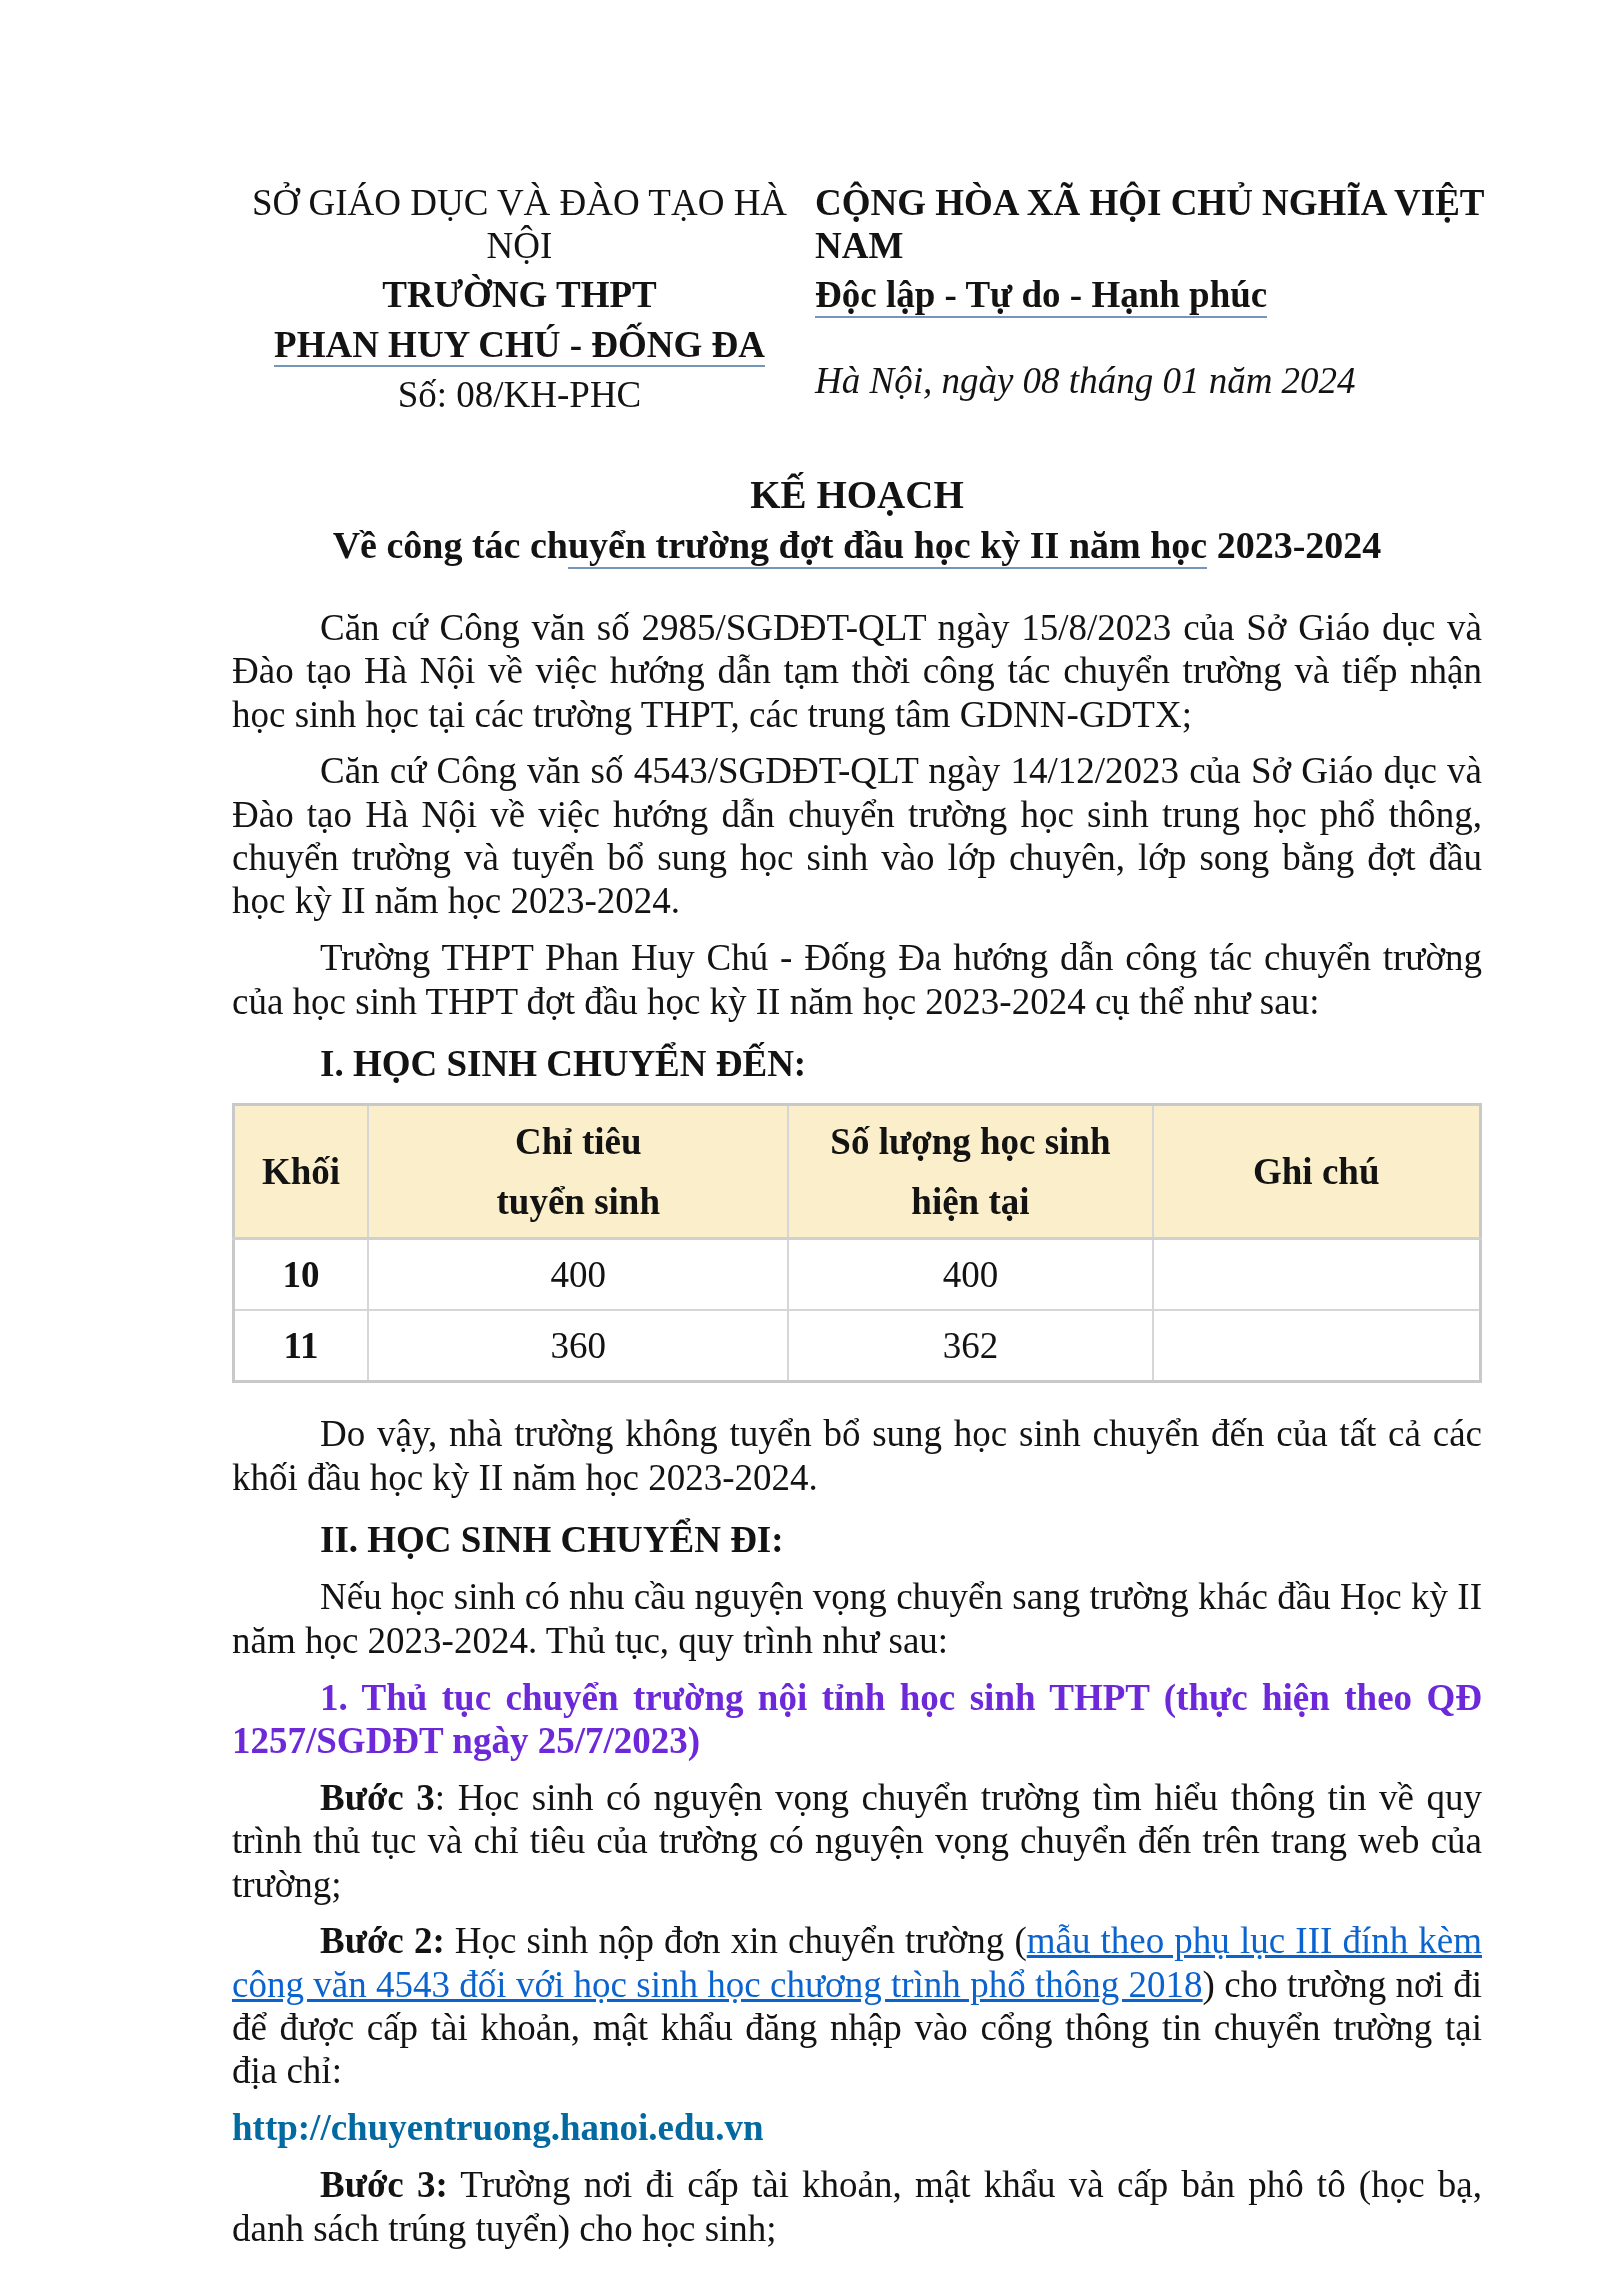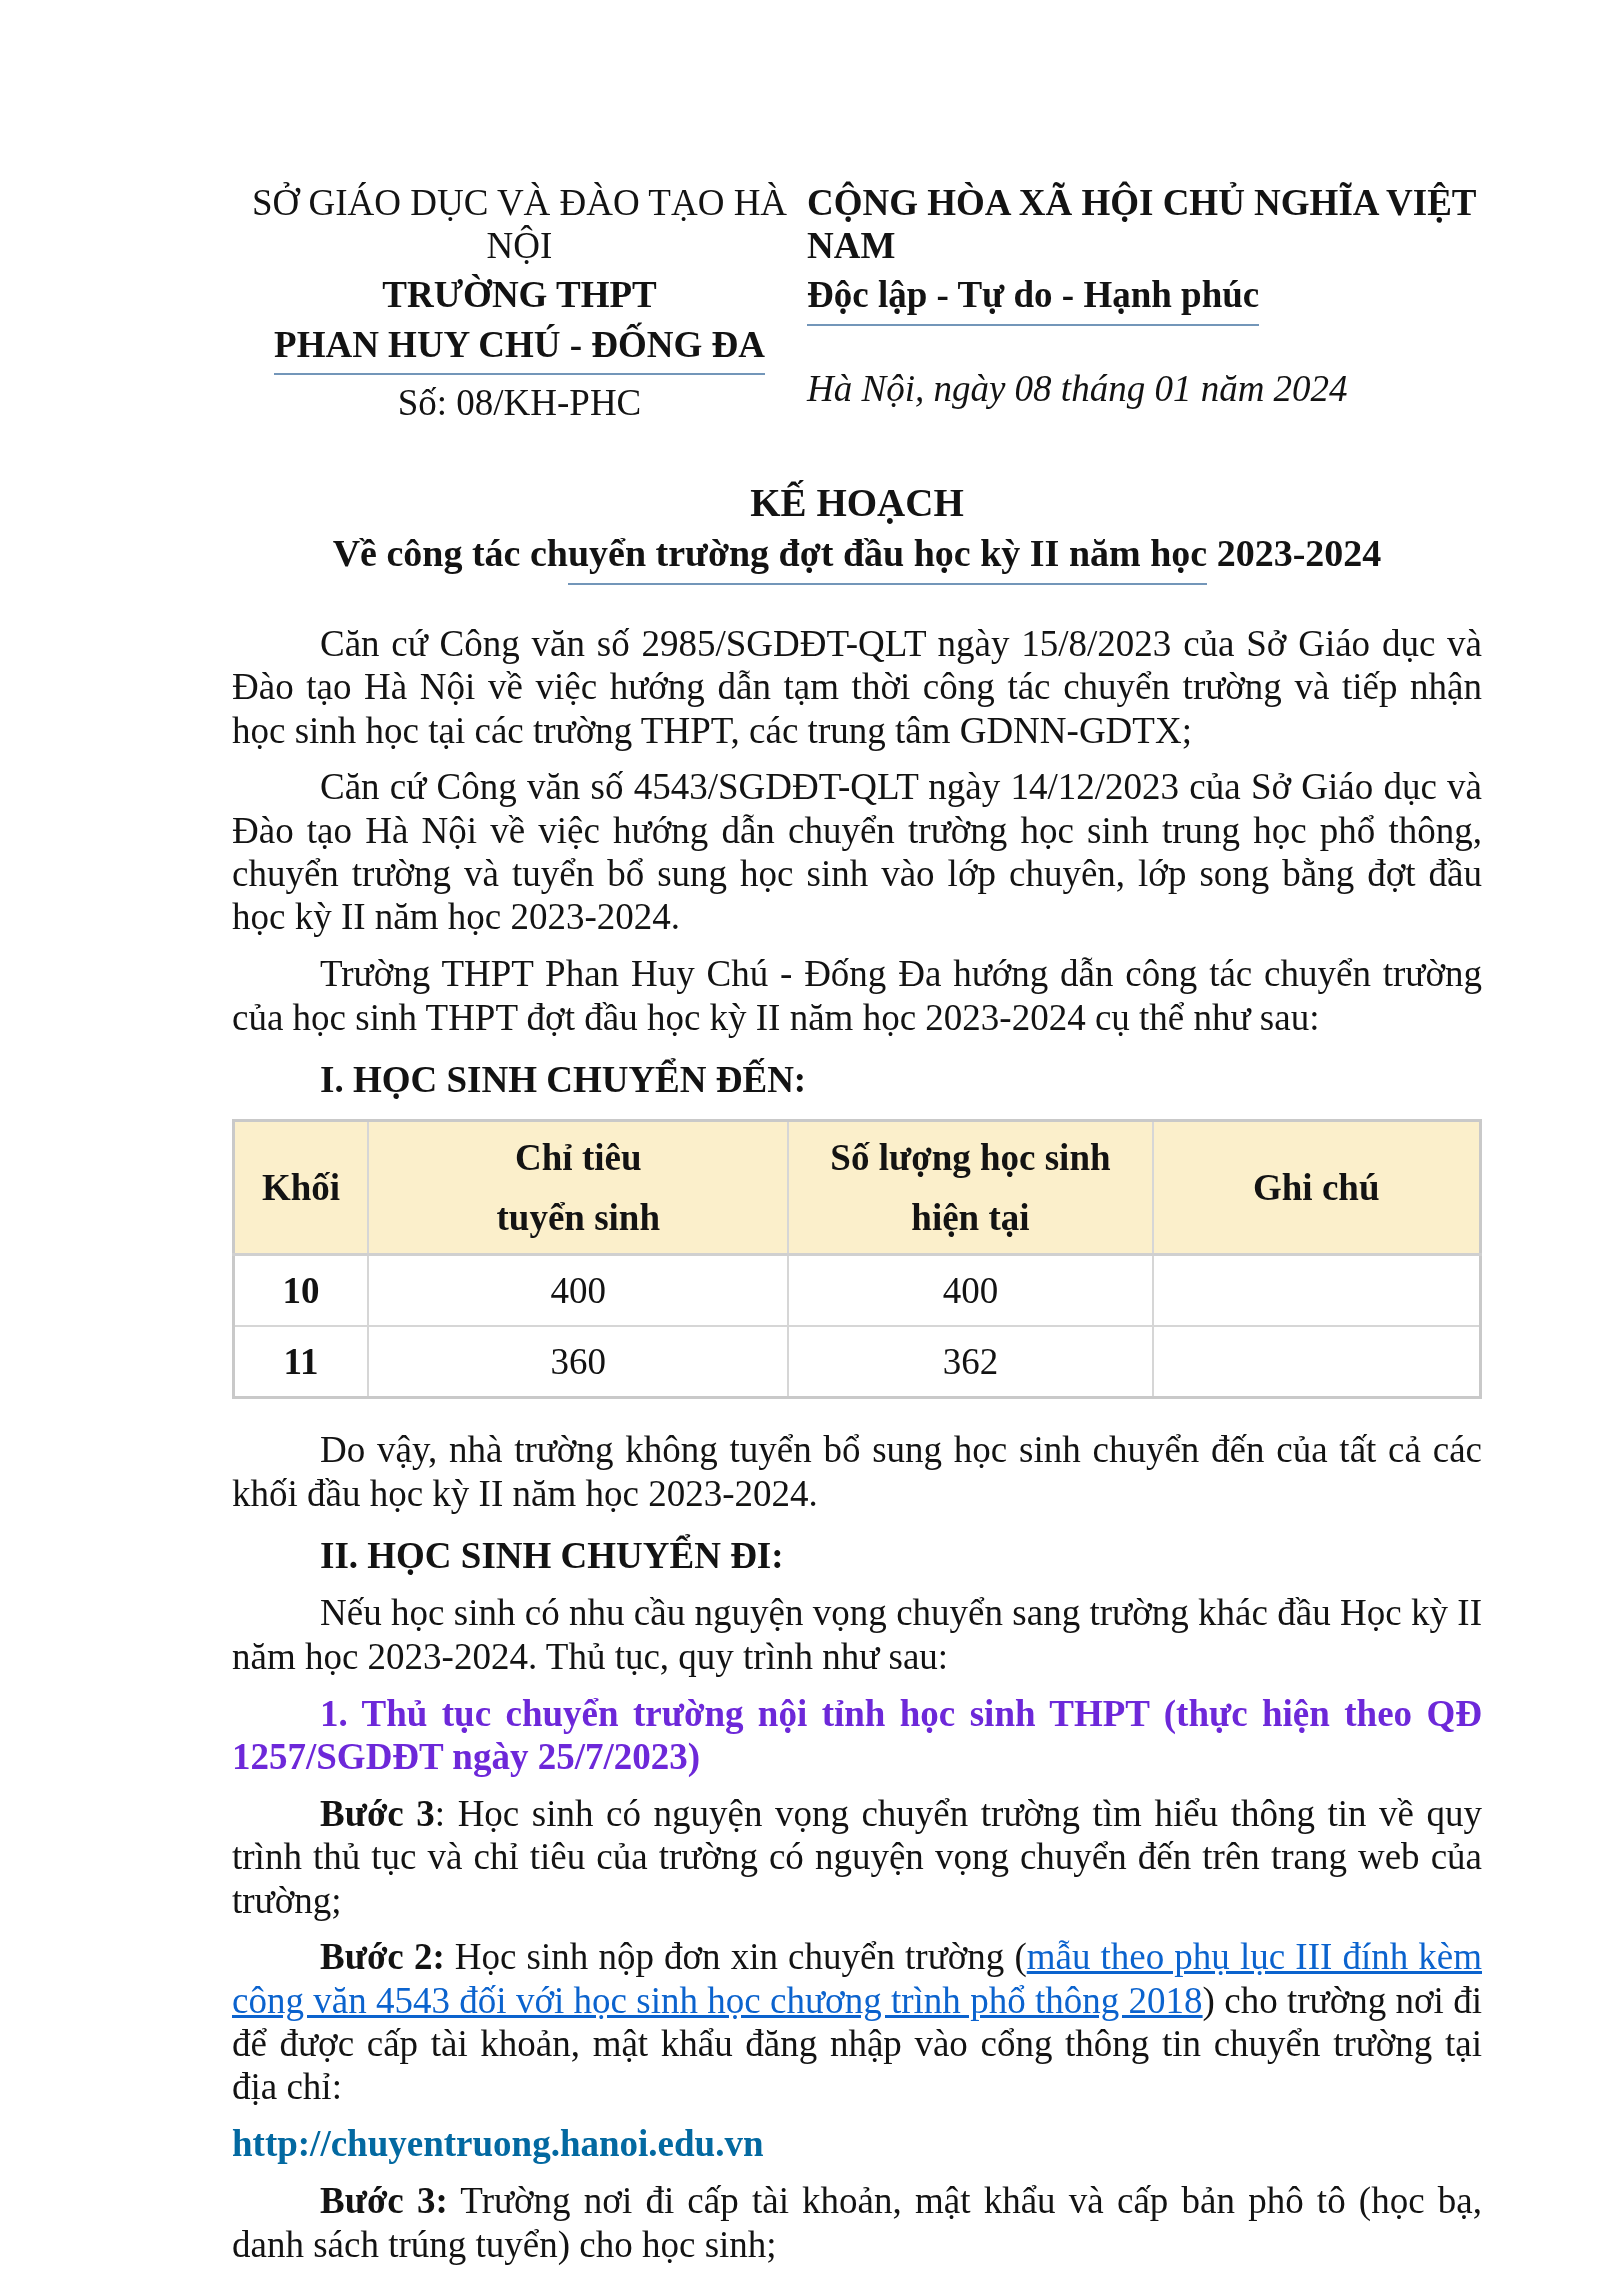--- a/index.html
+++ b/index.html
@@ -8,26 +8,26 @@
     width:1621px;height:2293px;
     box-sizing:border-box;
     padding:181px 139px 39px 232px;
     overflow:hidden;
     background:#ffffff;
     color:#131313;
     font-family:"Liberation Serif","DejaVu Serif",serif;
     font-size:37px;
     line-height:1.17;
   }
-  .header{display:flex;width:100%;}
+  .header{display:flex;width:100%;gap:8px;}
   .header-left{flex:0 0 46%;text-align:center;}
   .header-right{flex:0 0 54%;text-align:left;}
   .hl{margin:0 0 5.9px 0;}
   .bold{font-weight:bold;}
-  .u-blue{border-bottom:2.9px solid #7396b9;padding-bottom:9px;display:inline-block;line-height:1.05;}
+  .u-blue{border-bottom:2.9px solid #7396b9;padding-bottom:1px;display:inline-block;line-height:1.05;}
   .date-line{margin-top:41px;font-style:italic;}
   .doc-title{margin-top:49px;text-align:center;font-weight:bold;font-size:39px;}
   .doc-subtitle{margin-top:5.9px;margin-bottom:37px;text-align:center;font-weight:bold;font-size:38px;}
   .para{margin:13.7px 0;text-align:justify;text-indent:88px;}
   .section-heading{margin:19.6px 0 13.7px 0;font-weight:bold;text-indent:88px;}
   .red{color:#6d28d9;font-family:Liberation Serif, serif;}
   table.grid{
     width:100%;
     border-collapse:collapse;
     margin:17.6px 0 29px 0;

